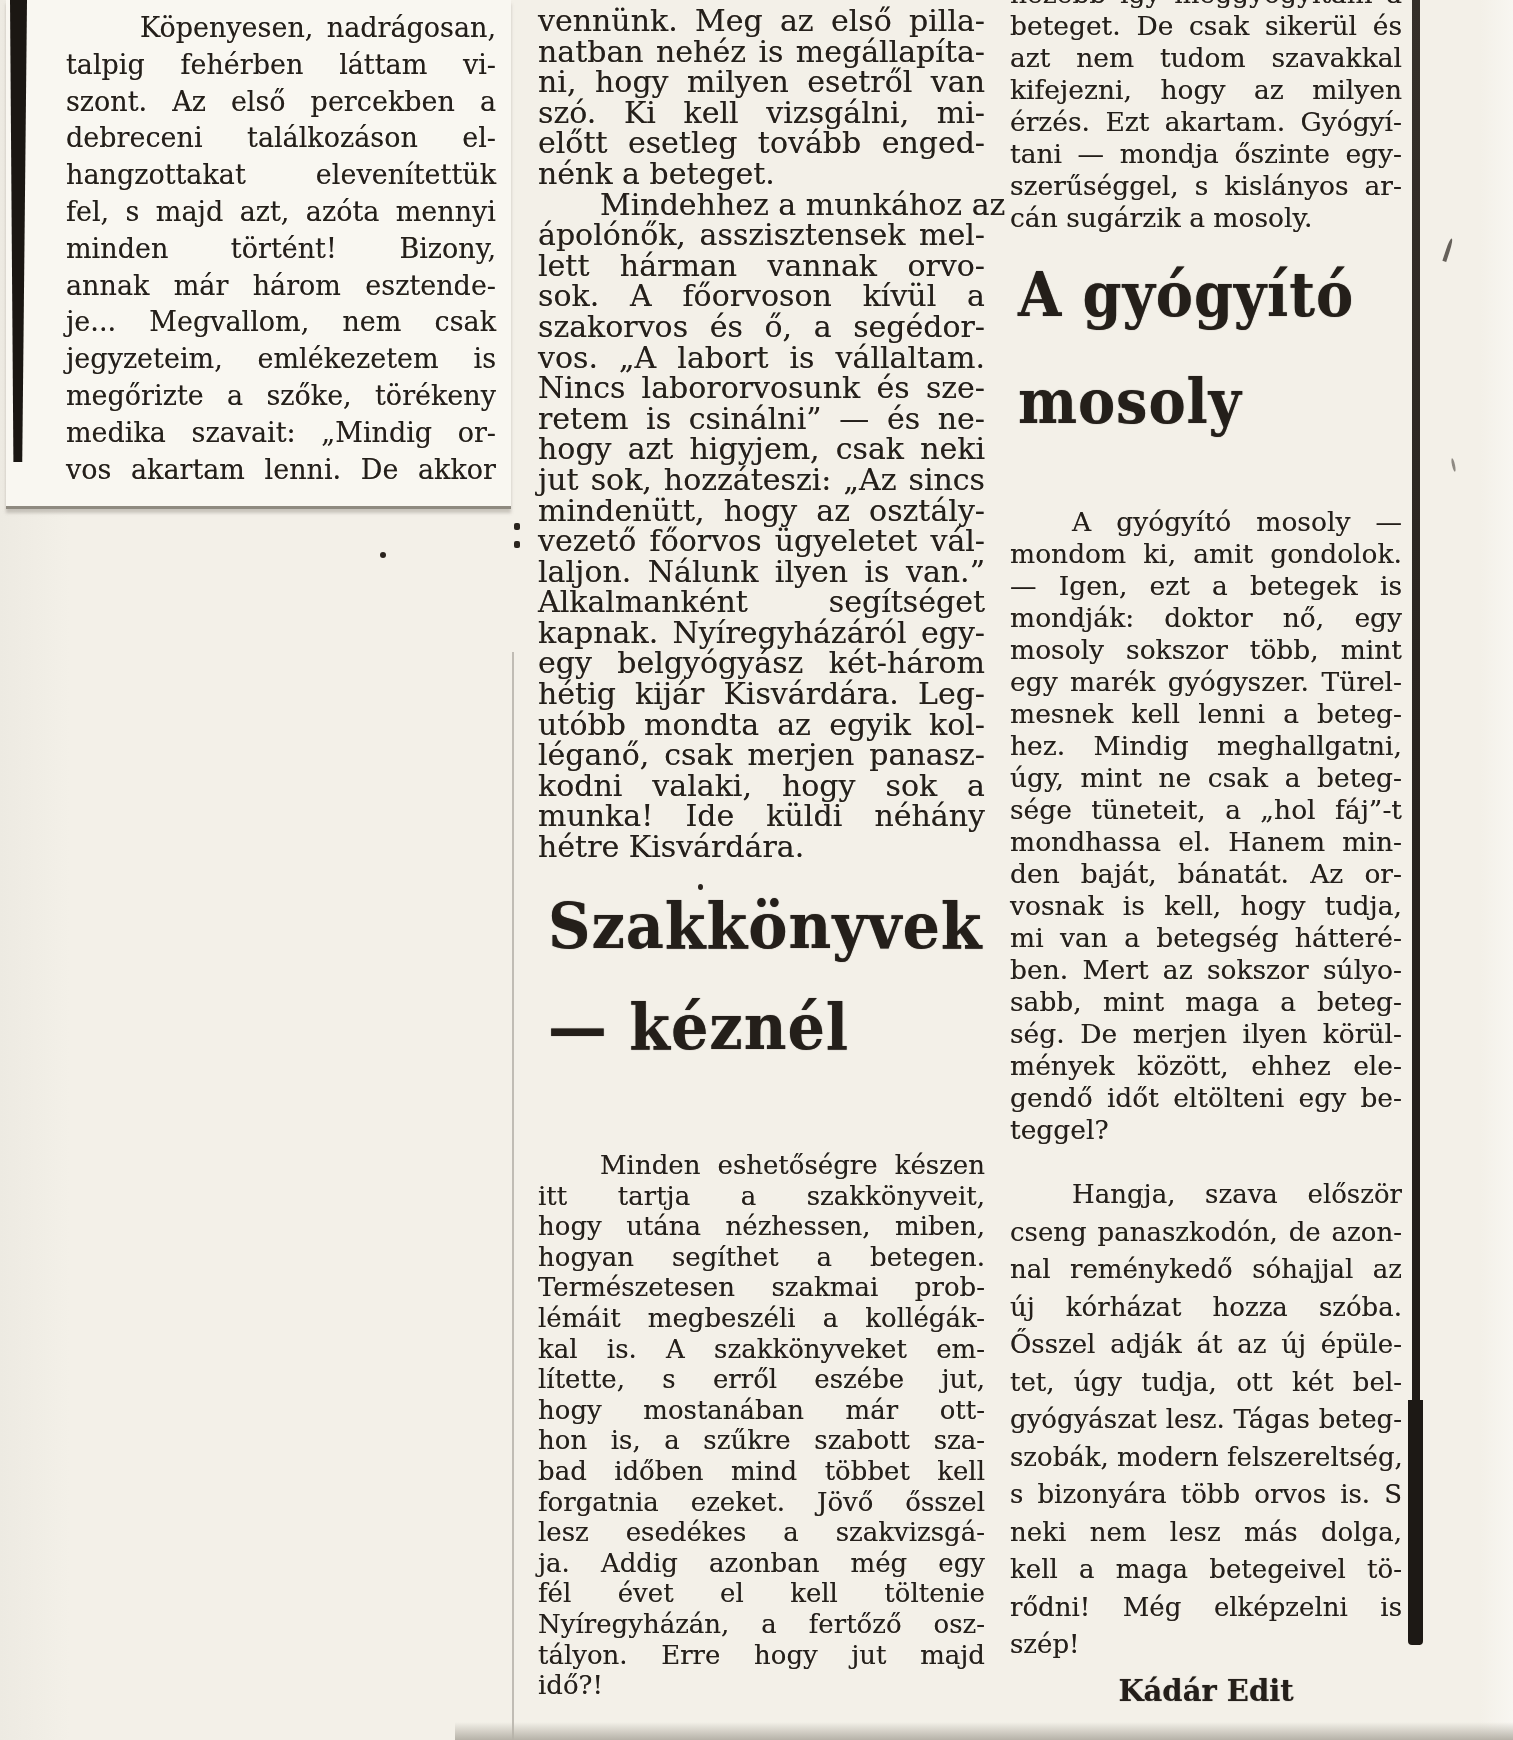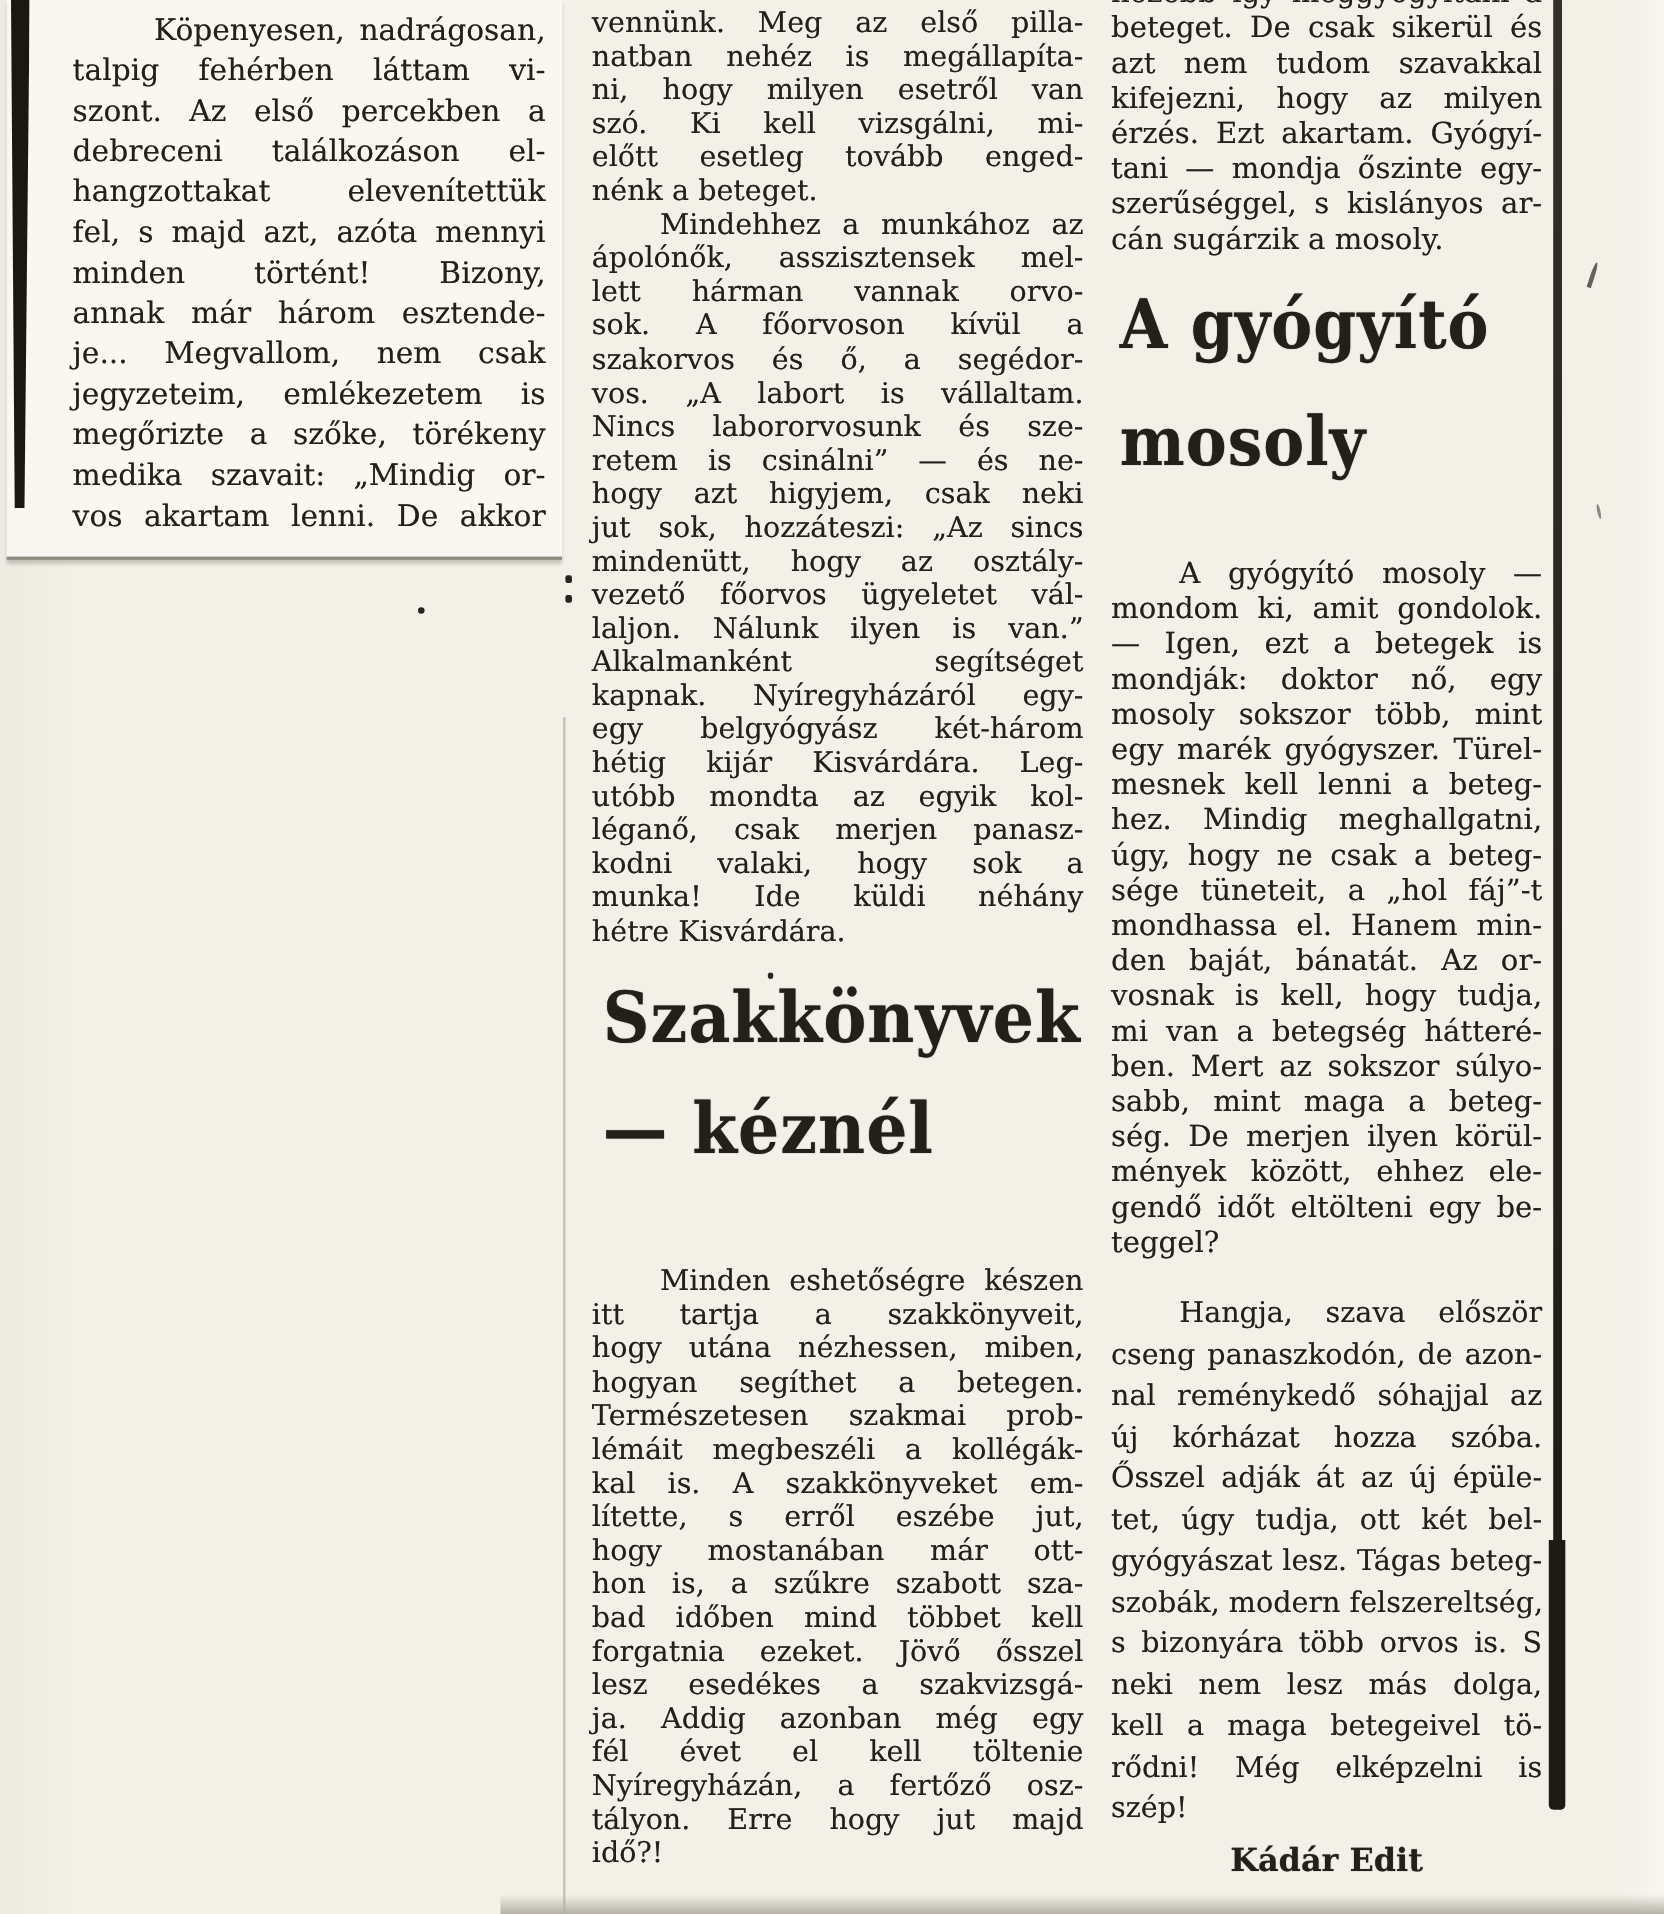--- a/index.html
+++ b/index.html
@@ -30,21 +30,21 @@
     box-shadow:0 4px 3px rgba(120,115,105,.35);
   }
   .blackbar{
     position:absolute;left:4px;top:0;width:17px;height:462px;
     background:#1b1713;
     clip-path:polygon(0 0,100% 0,72% 100%,20% 100%);
   }
   .c1{left:66px;top:10px;width:430px;font-size:27px;line-height:36.8px;}
   .c1 .ln.ind{text-indent:74px;}
   
-  .c2a{left:538px;top:6px;width:447px;font-size:26px;line-height:30.6px;}
+  .c2a{left:538px;top:6px;width:447px;font-size:30px;line-height:30.6px;}
   .c2b{left:538px;top:1150px;width:447px;font-size:26px;line-height:30.6px;}
   .hdg{position:absolute;font-weight:bold;transform-origin:left top;}
   .h-col2{left:548px;top:892px;width:460px;}
   .h-col2 .hl{font-size:64px;line-height:1.05;transform:scaleX(.92);transform-origin:left top;letter-spacing:1px;text-shadow:0 0 1px rgba(20,16,12,.6);}
   .h-col2 .hl2{margin-top:34px;}
   
   .c3i{left:1010px;top:-22px;width:392px;font-size:26.5px;line-height:32px;}
   .h-col3{left:1018px;top:262px;width:420px;}
   .h-col3 .hl{font-size:62px;line-height:1.05;transform:scaleX(.9);transform-origin:left top;letter-spacing:1px;text-shadow:0 0 1px rgba(20,16,12,.6);}
   .h-col3 .hl2{margin-top:42px;}
@@ -183,21 +183,21 @@
 
   <div class="txt c3a">
       <div class="ln ind">A gyógyító mosoly —</div>
       <div class="ln">mondom ki, amit gondolok.</div>
       <div class="ln">— Igen, ezt a betegek is</div>
       <div class="ln">mondják: doktor nő, egy</div>
       <div class="ln">mosoly sokszor több, mint</div>
       <div class="ln">egy marék gyógyszer. Türel-</div>
       <div class="ln">mesnek kell lenni a beteg-</div>
       <div class="ln">hez. Mindig meghallgatni,</div>
-      <div class="ln">úgy, hogy ne csak a beteg-</div>
+      <div class="ln">úgy, mint ne csak a beteg-</div>
       <div class="ln">sége tüneteit, a „hol fáj”-t</div>
       <div class="ln">mondhassa el. Hanem min-</div>
       <div class="ln">den baját, bánatát. Az or-</div>
       <div class="ln">vosnak is kell, hogy tudja,</div>
       <div class="ln">mi van a betegség hátteré-</div>
       <div class="ln">ben. Mert az sokszor súlyo-</div>
       <div class="ln">sabb, mint maga a beteg-</div>
       <div class="ln">ség. De merjen ilyen körül-</div>
       <div class="ln">mények között, ehhez ele-</div>
       <div class="ln">gendő időt eltölteni egy be-</div>

